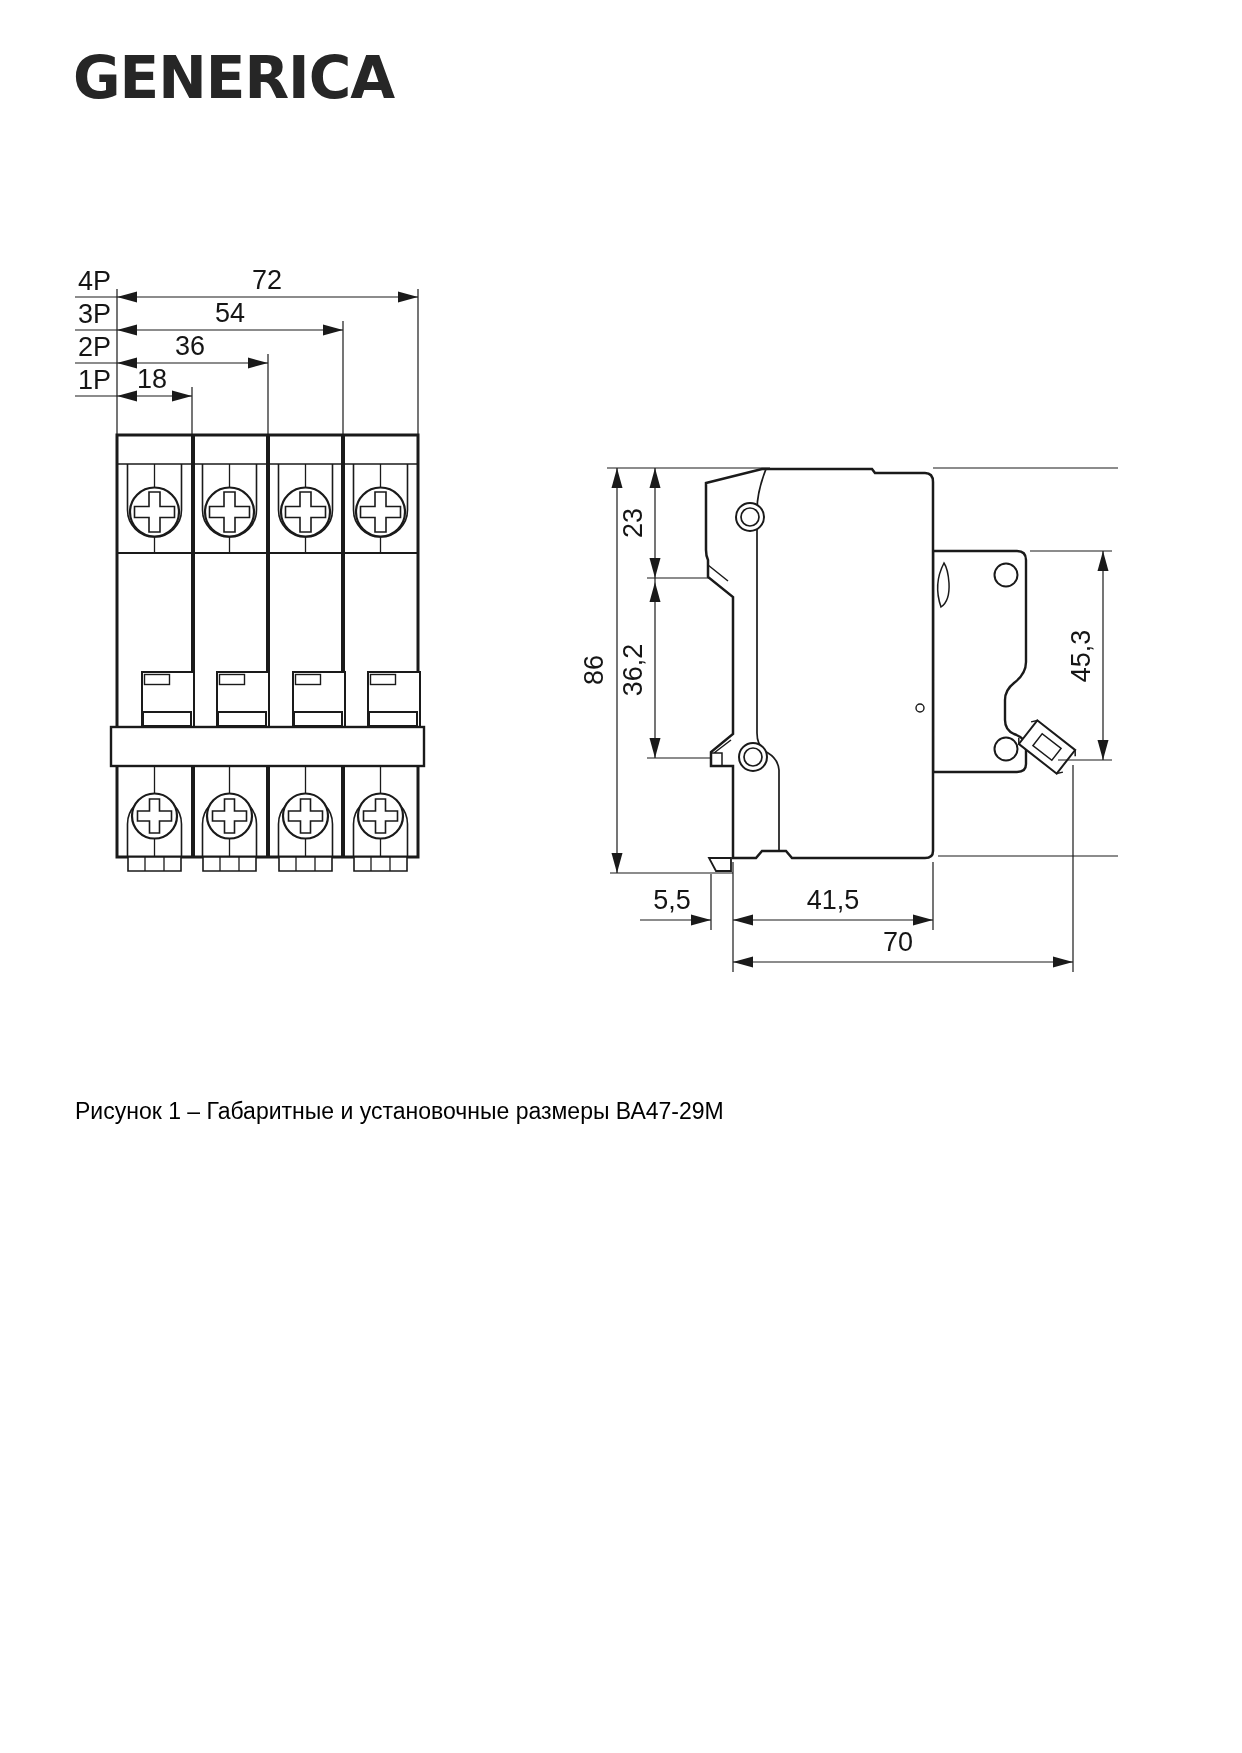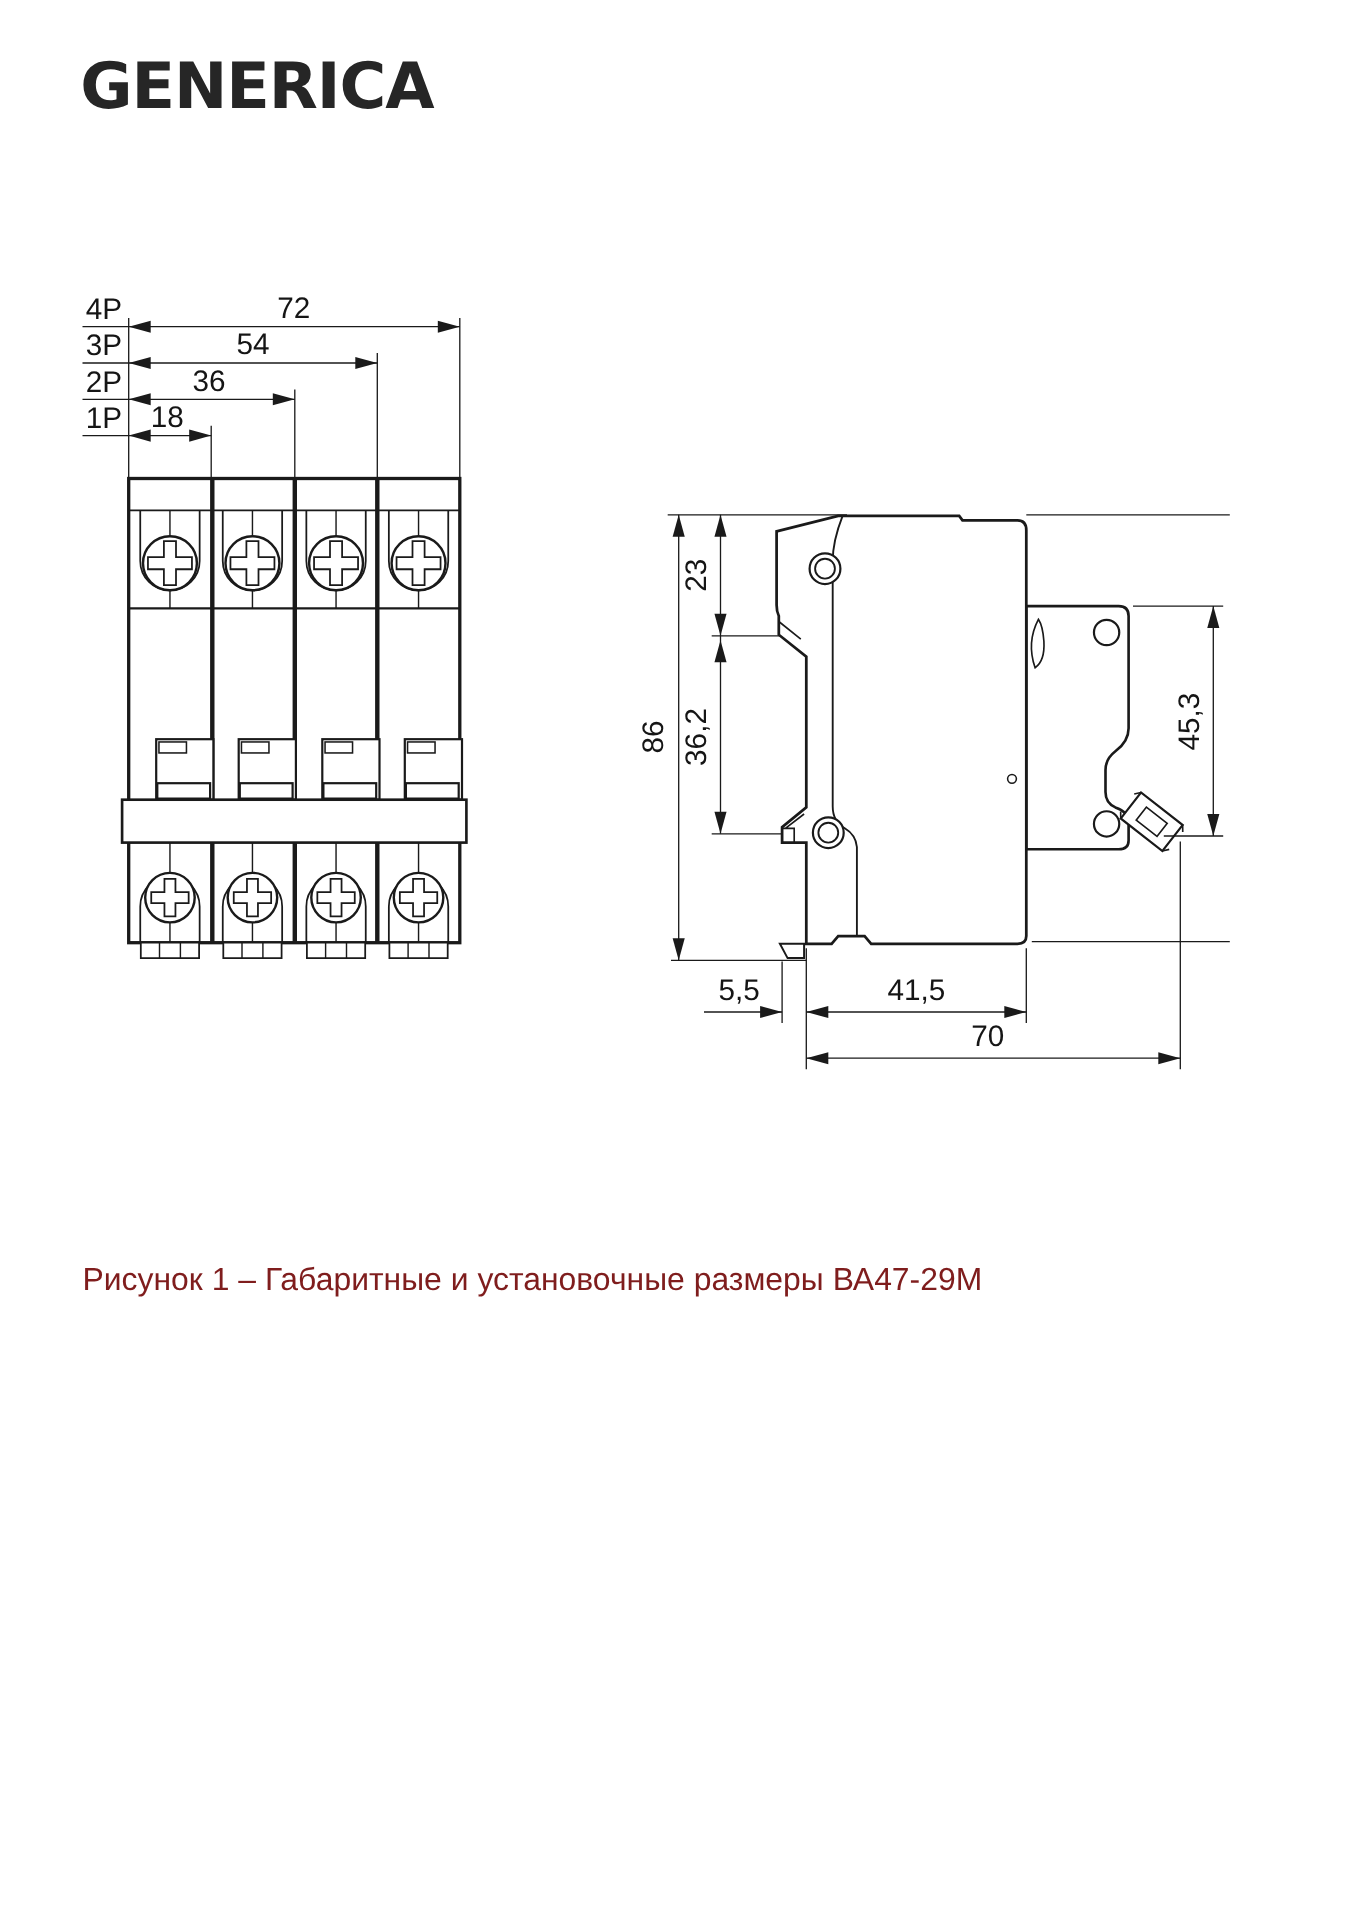--- a/index.html
+++ b/index.html
@@ -1,20 +1,20 @@
 <!DOCTYPE html>
 <html><head>
 <meta charset="utf-8">
 <style>
   html,body{margin:0;padding:0;background:#ffffff;}
   .page{position:relative;width:1118px;height:1753px;background:#ffffff;overflow:hidden;
         font-family:"Liberation Sans",sans-serif;}
   .logo{position:absolute;left:73px;top:44px;font-family:"DejaVu Sans",sans-serif;
         font-weight:bold;font-size:58px;letter-spacing:-1px;color:#262626;}
-  .caption{position:absolute;left:75px;top:1148px;font-size:29px;color:#7f1d1d;
+  .caption{position:absolute;left:75px;top:1098px;font-size:23px;color:#000000;
         font-family:"Liberation Sans",sans-serif;white-space:nowrap;}
   svg{position:absolute;left:0;top:0;}
   svg text{font-family:"Liberation Sans",sans-serif;font-size:27px;fill:#151515;}
   .ln{stroke:#1a1a1a;fill:none;}
   .dim{stroke:#1a1a1a;stroke-width:1.2;fill:none;}
   .arr{fill:#1a1a1a;stroke:none;}
   .wh{fill:#ffffff;}
 </style>
 </head>
 <body>

